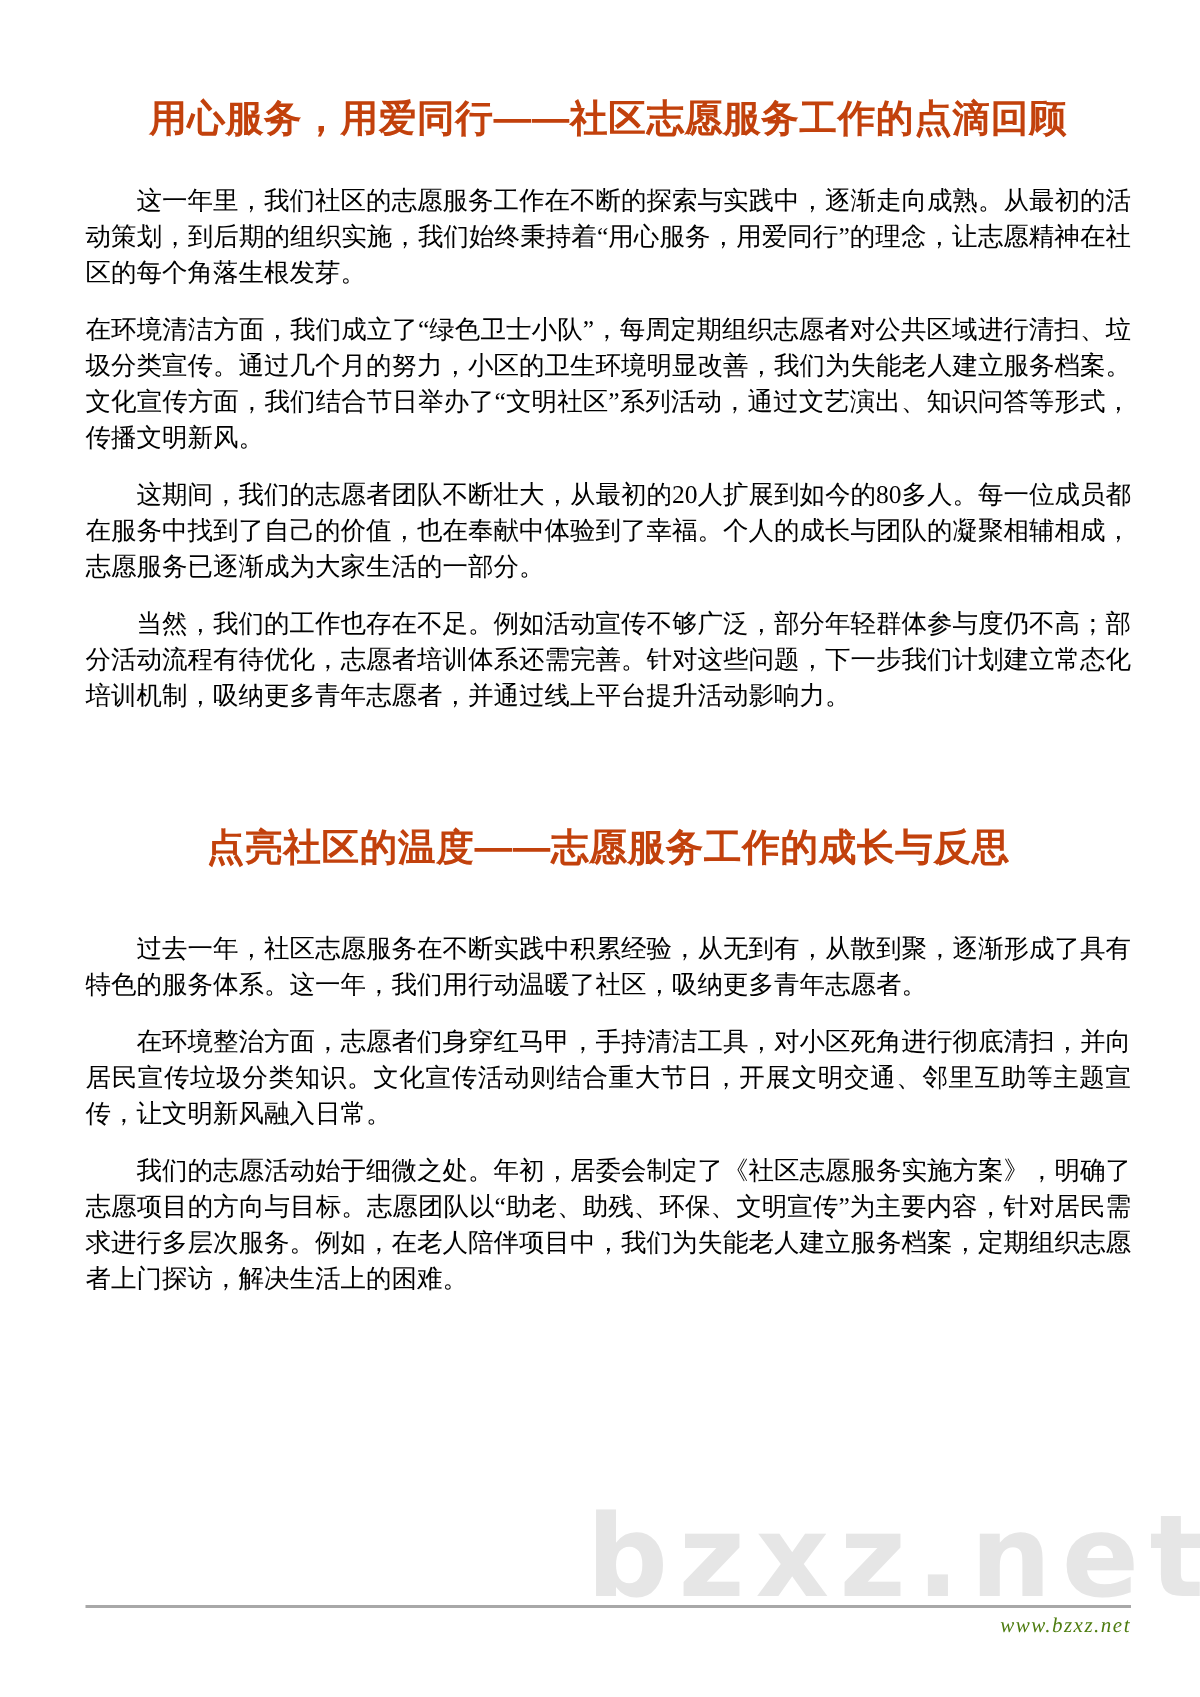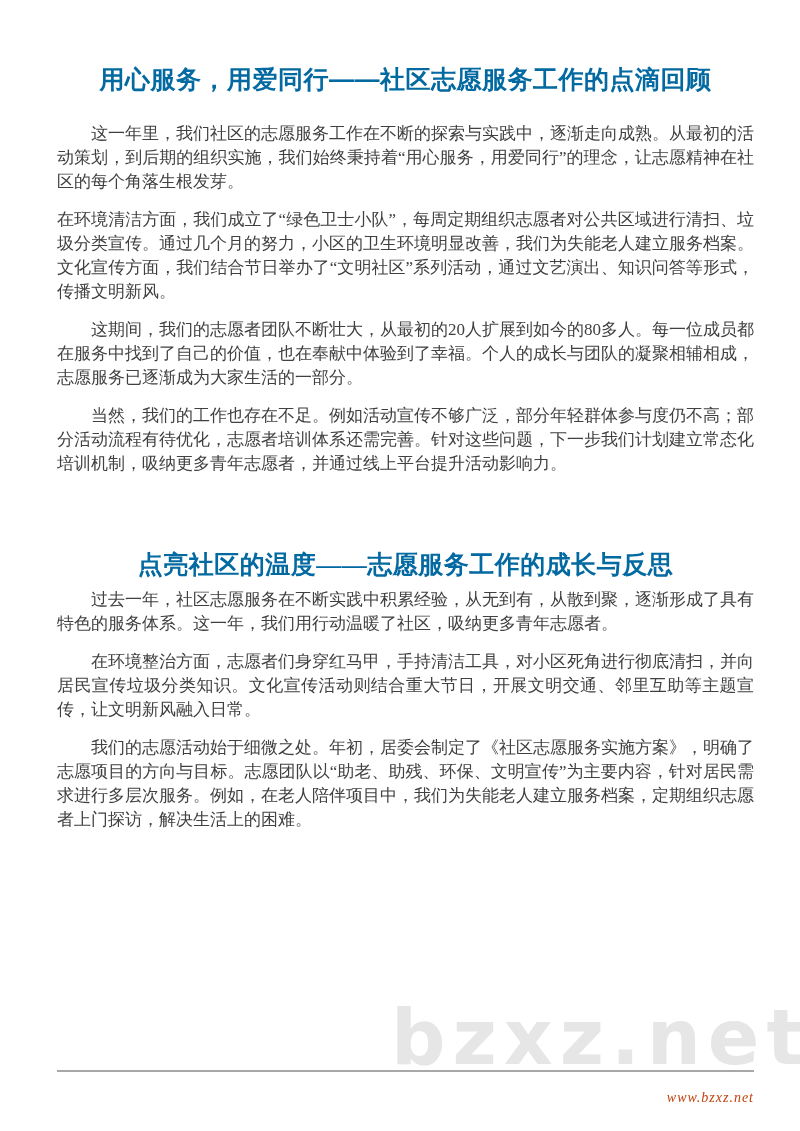--- a/index.html
+++ b/index.html
@@ -33,36 +33,35 @@
     left: 57px;
     top: 0;
     width: 697px;
     z-index: 1;
   }
   .article-title {
     font-family: "Liberation Sans", "DejaVu Sans", sans-serif;
     font-weight: bold;
     font-size: 25px;
     line-height: 34px;
-    color: #0369a1;
+    color: #c2410c;
     text-align: center;
     letter-spacing: 0.5px;
     margin: 0;
   }
   .article-title.first {
     margin: 62px 0 26px 0;
   }
   .article-title.second {
-    margin: 72px 0 6px 0;
-    font-family: Liberation Serif, serif;
+    margin: 72px 0 39px 0;
   }
   .content p {
     font-size: 17px;
     line-height: 24px;
-    color: #404040;
+    color: #000000;
     text-align: justify;
     text-justify: inter-ideograph;
     margin: 0 0 14px 0;
     text-indent: 2em;
   }
   .content p.no-indent {
     text-indent: 0;
   }
   .footer {
     position: absolute;
@@ -71,22 +70,22 @@
     width: 697px;
     border-top: 2px solid #a8a8a8;
     z-index: 1;
   }
   .footer-url {
     display: block;
     text-align: right;
     font-family: "Liberation Serif", "DejaVu Serif", serif;
     font-style: italic;
     font-size: 14px;
-    color: #c2410c;
-    padding-top: 18px;
+    color: #4d7c0f;
+    padding-top: 5px;
     letter-spacing: 1px;
   }
 </style>
 </head>
 <body>
 
 <div class="page">
 
   <div class="watermark">bzxz.net</div>
 

